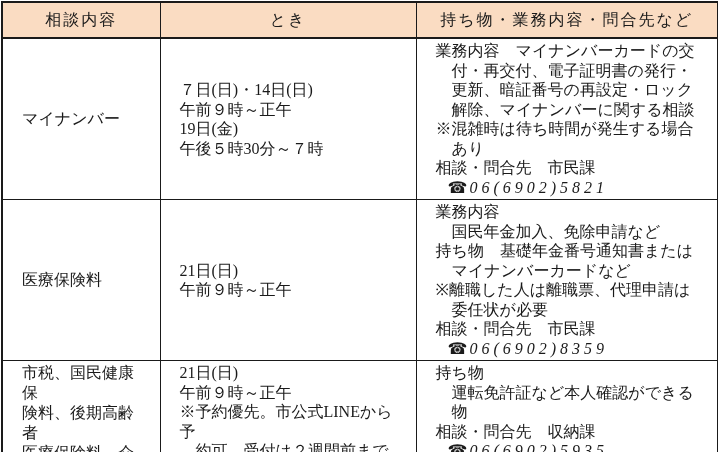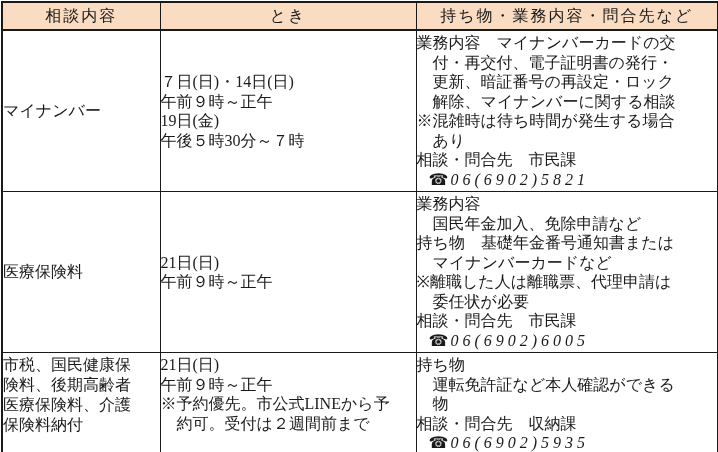--- a/index.html
+++ b/index.html
@@ -18,33 +18,33 @@
     width: 716px;
     margin: 1px;
     color: #1a1a1a;
     font-family: "Liberation Serif", serif;
   }
   table.doc-table, table.doc-table tr, table.doc-table td, table.doc-table th {
     box-sizing: border-box;
   }
   .doc-table th, .doc-table td {
     border: 1px solid #1a1a1a;
-    padding: 2px 0;
+    padding: 2px 19px;
   }
   
   .doc-table {
     border: 2px solid #1a1a1a;
   }
   .doc-table thead th {
     background: #fadcc2;
     font-family: "Liberation Sans", sans-serif;
     font-weight: normal;
     font-size: 16px;
     letter-spacing: 2px;
-    height: 28px;
+    height: 36px;
     text-align: center;
     border-bottom-width: 2px;
     padding: 1px 4px;
   }
   .row-1 { height: 159px; }
   .row-2 { height: 158px; }
   .row-3 { height: 104px; }
   td.topic-cell {
     font-family: "Liberation Sans", sans-serif;
     font-size: 16px;
@@ -122,21 +122,21 @@
       </td>
       <td class="details-cell v-top">
         <div class="lines">業務内容
 　国民年金加入、免除申請など
 持ち物　基礎年金番号通知書または
 　マイナンバーカードなど
 ※離職した人は離職票、代理申請は
 　委任状が必要
 相談・問合先　市民課</div>
         <div class="phone-line">
-          <span class="phone-icon">☎</span><span class="phone-number">06(6902)6005</span>
+          <span class="phone-icon">☎</span><span class="phone-number">06(6902)8359</span>
         </div>
       </td>
     </tr>
     <tr class="row-3">
       <td class="topic-cell v-top">
         <div class="lines">市税、国民健康保
 険料、後期高齢者
 医療保険料、介護
 保険料納付</div>
       </td>

